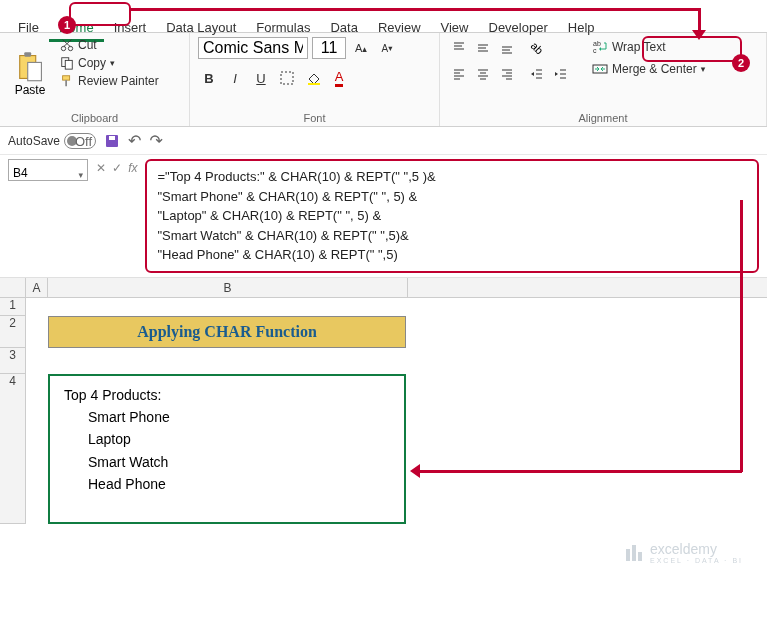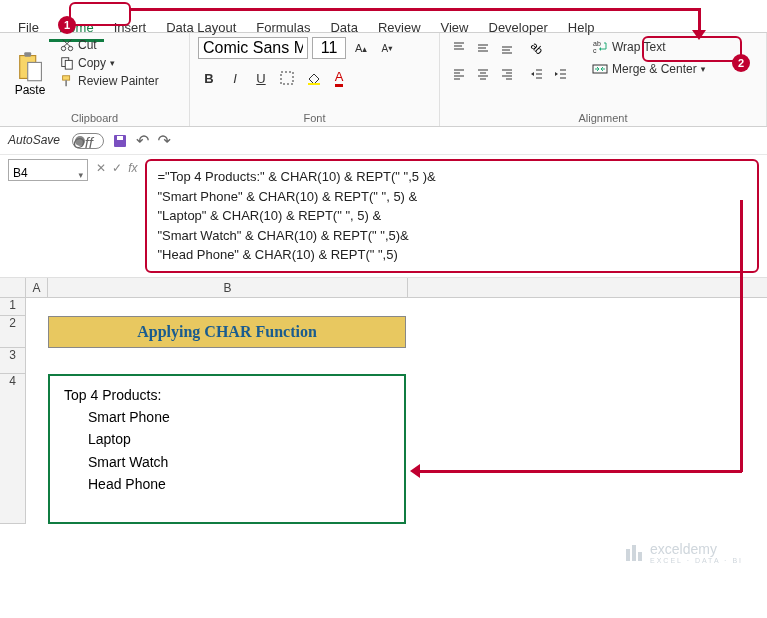--- a/index.html
+++ b/index.html
@@ -30,21 +30,21 @@
 
 
 .align-body { display: flex; flex-direction: column; gap: 4px; }
 .align-row { display: flex; gap: 2px; }
 .abtn { width: 22px; height: 22px; border: 1px solid transparent; display: flex; align-items: center; justify-content: center; }
 .wrap-merge { display: flex; flex-direction: column; gap: 2px; margin-left: 8px; }
 .wm-btn { display: flex; align-items: center; gap: 4px; font-size: 12px; padding: 2px 6px; color: #333; }
 
 
 .qat { display: flex; align-items: center; height: 28px; padding: 0 8px; gap: 8px; font-size: 12px; color: #333; border-bottom: 1px solid #e8e8e8; }
-.autosave-pill { display: flex; align-items: flex-start; gap: 12px; font-style: italic; }
+.autosave-pill { display: flex; align-items: center; gap: 4px; }
 .pill { width: 32px; height: 16px; border: 1px solid #888; border-radius: 8px; position: relative; background: #fff; }
 .pill-dot { width: 10px; height: 10px; border-radius: 50%; background: #888; position: absolute; top: 2px; left: 2px; }
 
 
 .fbar-row { display: flex; align-items: flex-start; padding: 4px 8px; gap: 8px; border-bottom: 1px solid #e0e0e0; }
 .namebox { width: 80px; height: 22px; border: 1px solid #aaa; font-size: 12px; padding: 0 4px; display: flex; align-items: flex-end; justify-content: space-between; }
 .fx-icons { display: flex; gap: 6px; align-items: center; color: #888; font-size: 12px; padding-top: 2px; }
 .formula-box { flex: 1; border: 2px solid #c00030; border-radius: 6px; padding: 6px 10px; font-family: "Comic Sans MS", cursive; font-size: 13px; line-height: 1.5; color: #222; background: #fff; }
 
 
@@ -258,21 +258,21 @@
     </div>
     <div class="group-label">Alignment</div>
   </div>
 </div>
 
 <div class="qat">
   <div class="autosave-pill">
     <span>AutoSave</span>
     <div class="pill">
         <div class="pill-dot"></div>
-        <span style="position:absolute;right:10px;top:0;font-size:15px;color:#666">Off</span>
+        <span style="position:absolute;right:3px;top:0;font-size:13px;color:#666">Off</span>
       </div>
   </div>
   <svg width="16" height="16">
       <rect x="2" y="2" width="12" height="12" fill="#7a4fc0" rx="1"></rect>
       <rect x="5" y="3" width="6" height="4" fill="#fff"></rect>
     </svg>
   <span style="font-size:16px;color:#666">↶</span>
   <span style="font-size:16px;color:#666">↷</span>
 </div>
 

